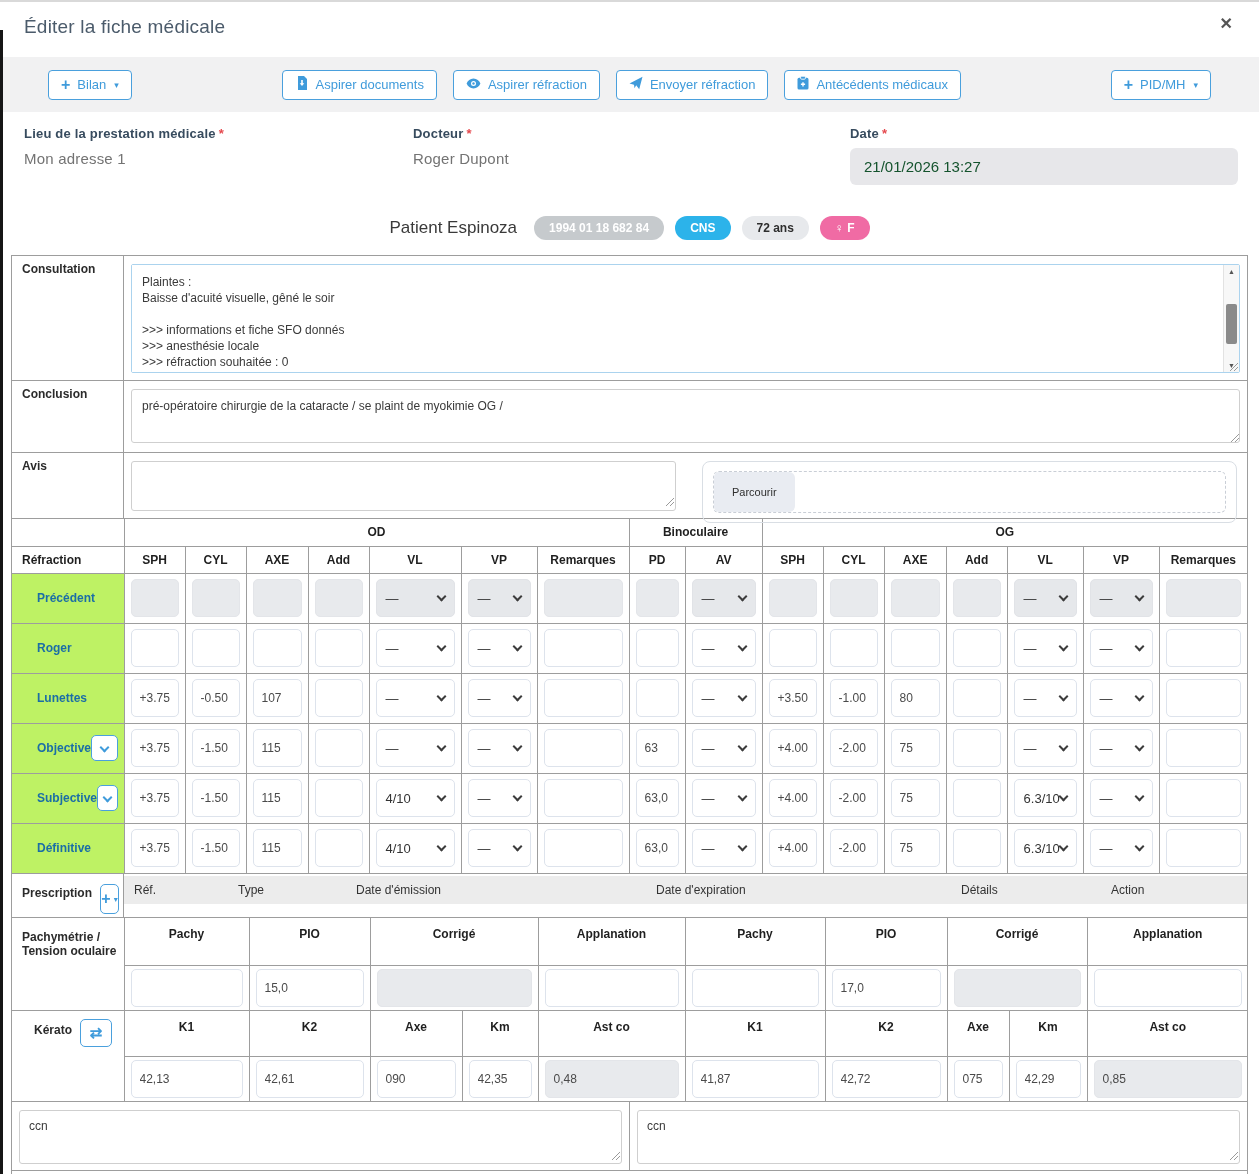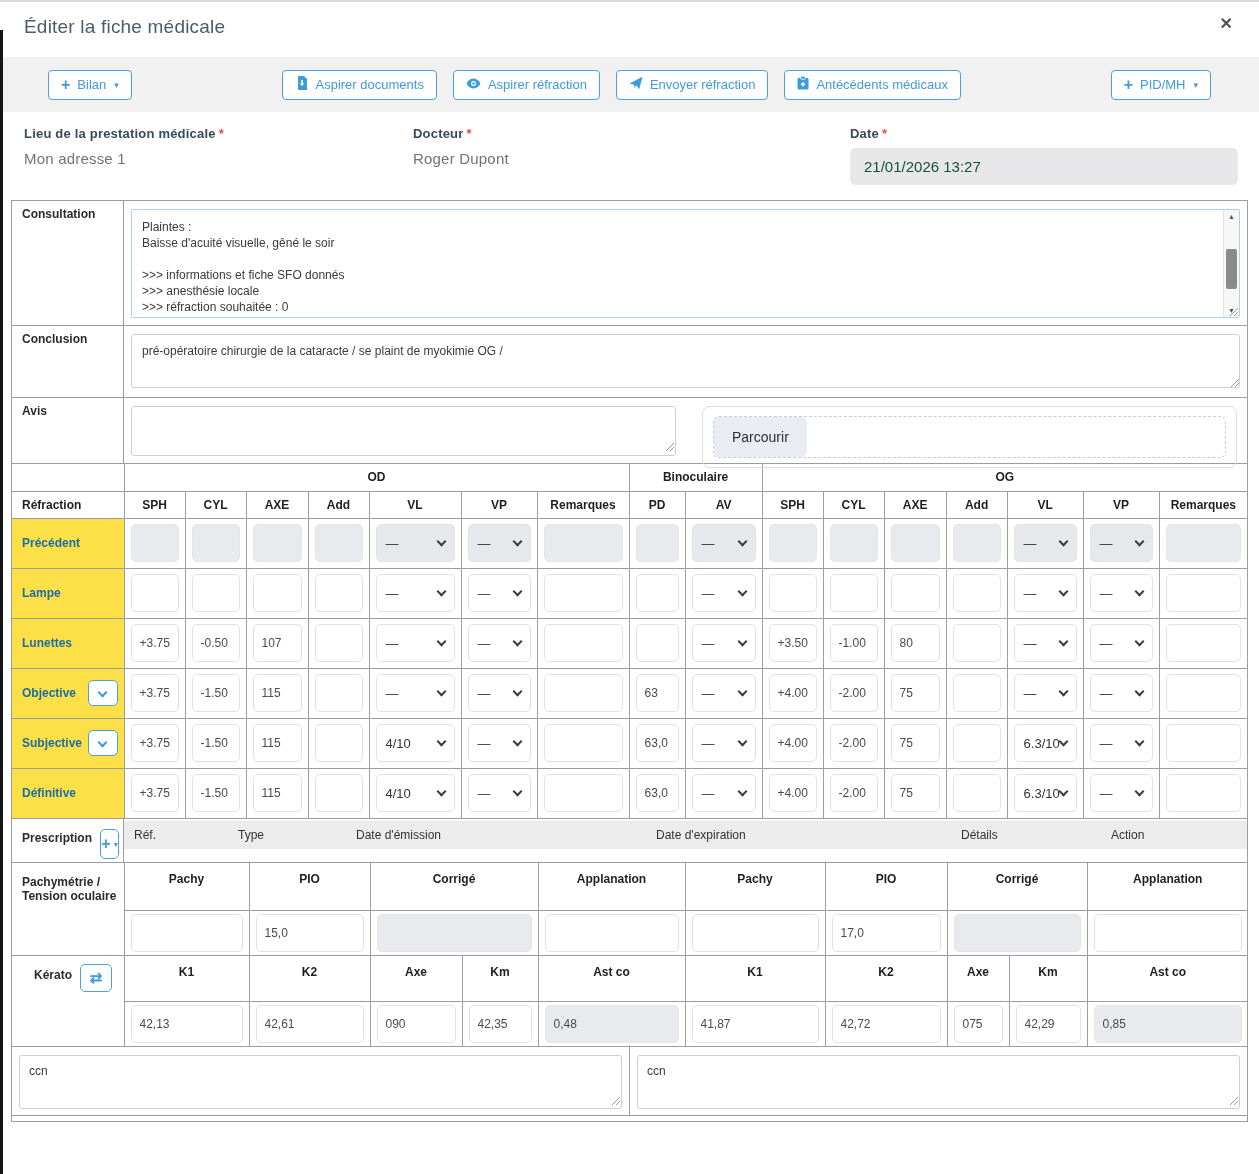--- a/index.html
+++ b/index.html
@@ -69,29 +69,29 @@
     background:repeating-linear-gradient(135deg, transparent 0 2px, #9a9a9a 2px 3px);
     clip-path:polygon(100% 0, 100% 100%, 0 100%); }
   .plain-ta { width:100%; height:54px; border:1px solid #cfcfcf; border-radius:3px; padding:8px 10px; }
   .avis-wrap { width:545px; position:relative; }
   .avis-wrap textarea { width:100%; height:50px; border:1px solid #cfcfcf; border-radius:3px; padding:8px 10px; }
 
   .pdf-outer { flex:1; margin-left:26px; margin-right:3px; border:1px solid #d9dee4; border-radius:8px;
     padding:9px 10px; height:62px; }
   .pdf-box { border:1px dashed #c9ced6; border-radius:6px; display:flex; height:42px; overflow:hidden; background:#fff; }
   .pdf-ph { flex:1; display:flex; align-items:center; padding:0 14px; font-size:13px; color:#9aa1ab; }
-  .pdf-browse { background:#e9ecf2; display:flex; align-items:center; padding:0 18px; font-size:14px;
+  .pdf-browse { background:#e9ecf2; display:flex; align-items:center; padding:0 18px; font-size:11px;
     color:#2f2f2f; border-radius:0 6px 6px 0; cursor:pointer; }
 
   
   table { border-collapse:collapse; width:100%; table-layout:fixed; border-style:hidden; }
   td,th { border:1px solid #9d9d9d; padding:0; vertical-align:middle; }
   th { font-size:12px; font-weight:bold; color:#1f1f1f; height:27px; text-align:center; }
   .rtable tbody tr { height:50px; }
-  .rowlbl { background:#fde047; padding:0 6px 0 10px; }
+  .rowlbl { background:#bef264; padding:0 6px 0 25px; }
   .rowlbl .wrap { display:flex; align-items:center; justify-content:space-between; }
   .rowlbl .rl-txt { color:#1b6ea6; font-weight:bold; font-size:12px; }
   .hdrlbl { text-align:left; padding-left:10px; }
   .tin { width:calc(100% - 12px); height:38px; margin:0 auto; border:1px solid #dde3ec; border-radius:5px;
     padding:0 8px; font:12px "Liberation Sans",sans-serif; color:#4a4a4a; display:block; background:#fff; }
   .tin.dis { background:#e8eaed; border-color:#e3e5e9; }
   .tsel { width:calc(100% - 12px); height:38px; margin:0 auto; border:1px solid #dde3ec; border-radius:5px;
     display:flex; align-items:center; justify-content:space-between; padding:0 9px; background:#fff;
     color:#333; font-size:13px; cursor:pointer; }
   .tsel.dis { background:#e6e8eb; border-color:#e1e3e7; }
@@ -188,20 +188,27 @@
     <div class="meta-col2">
       <div class="flabel"><span>Docteur</span><span class="req">*</span></div>
       <div class="fvalue">Roger Dupont</div>
     </div>
     <div class="meta-col3">
       <div class="flabel"><span>Date</span><span class="req">*</span></div>
       <div class="date-input">21/01/2026 13:27</div>
     </div>
   </div>
 
+  <div class="patient-row">
+    <div class="patient-name">Patient Espinoza</div>
+    <div class="pill pill-gray">1994 01 18 682 84</div>
+    <div class="pill pill-cns">CNS</div>
+    <div class="pill pill-age">72 ans</div>
+    <div class="pill pill-sex"><span>♀</span> <span>F</span></div>
+  </div>
 
   <div class="sheet">
 
     <div class="srow row-consultation">
       <div class="lcell">Consultation</div>
       <div class="ccell">
         <div class="ta-wrap">
           <textarea style="">Plaintes :
 Baisse d'acuité visuelle, gêné le soir
 
@@ -356,21 +363,21 @@
                   <span class="chev"></span>
                 </div>
               </td>
               <td>
                 <input class="tin dis" disabled="" style="">
               </td>
             </tr>
             <tr>
               <td class="rowlbl">
                 <div class="wrap">
-                  <span class="rl-txt">Lampe</span>
+                  <span class="rl-txt">Roger</span>
                 </div>
               </td>
               <td>
                 <input class="tin" style="">
               </td>
               <td>
                 <input class="tin" style="">
               </td>
               <td>
                 <input class="tin" style="">

